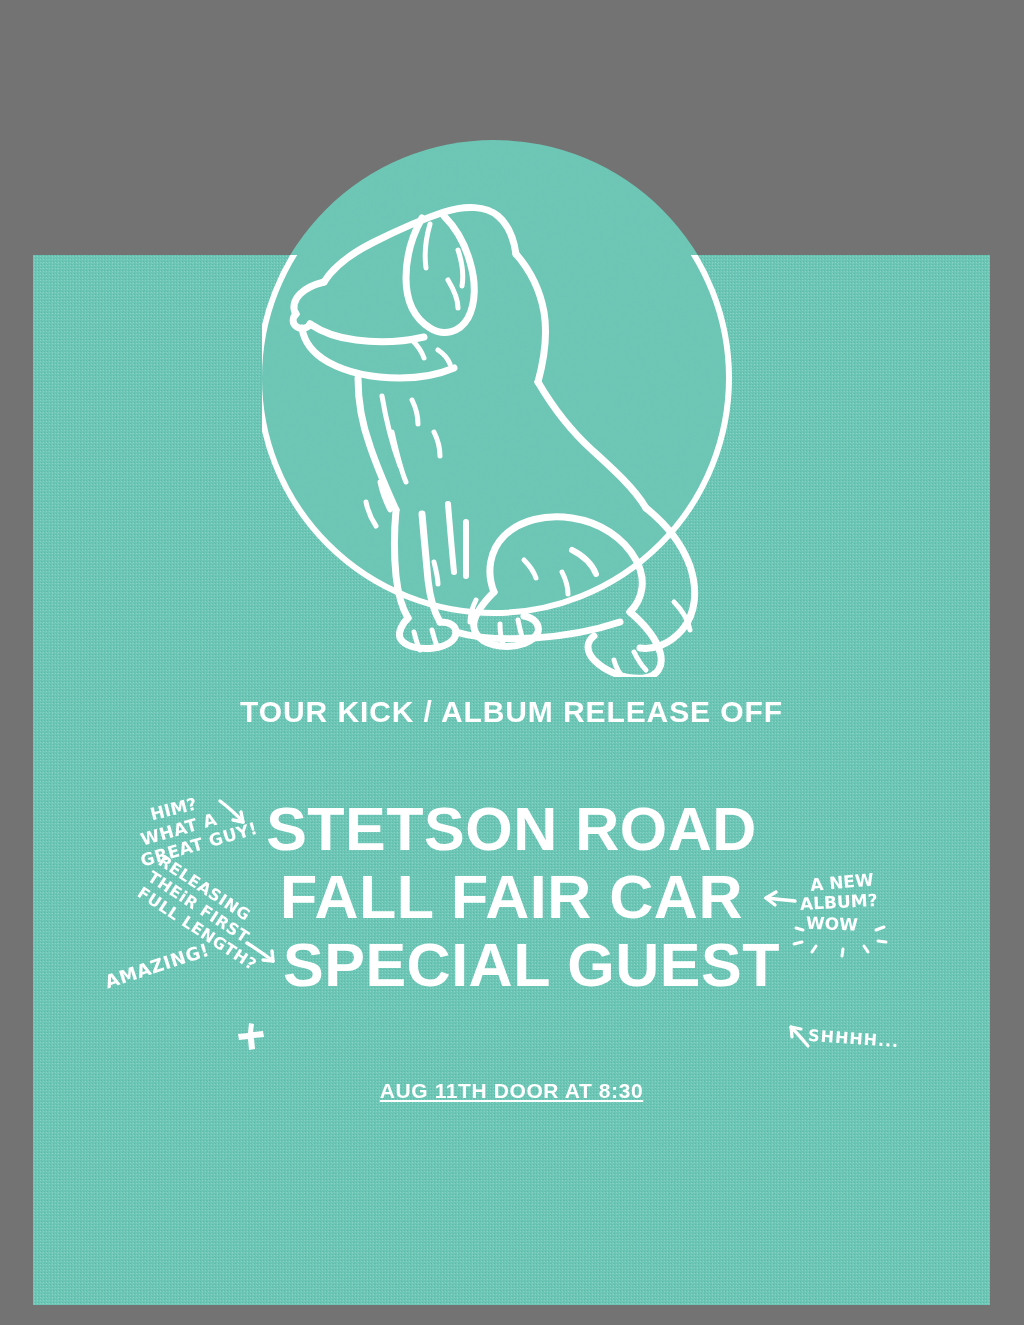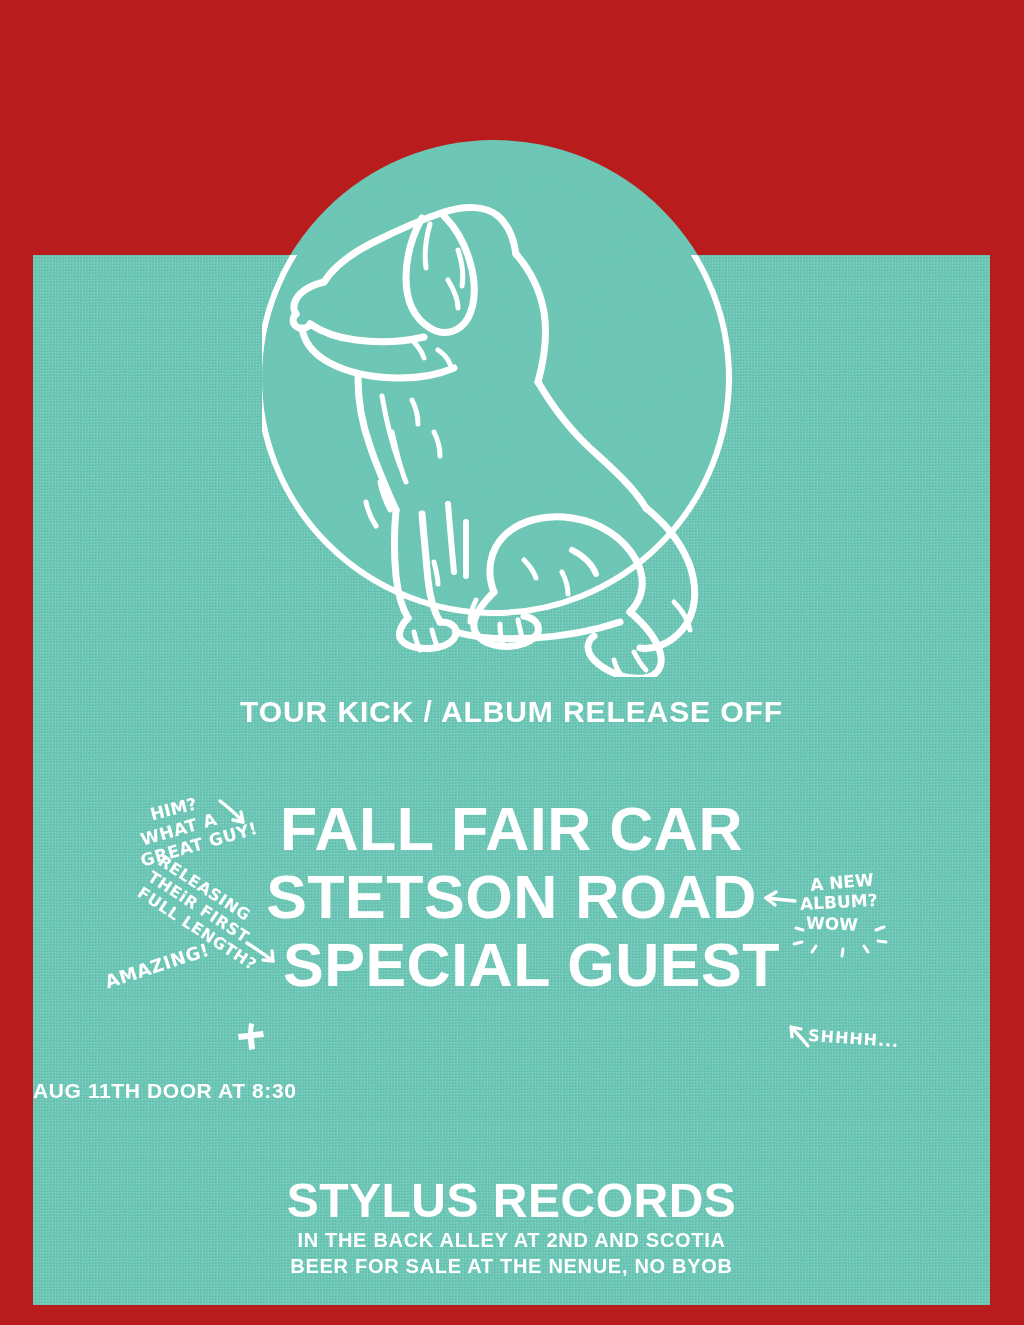--- a/index.html
+++ b/index.html
@@ -8,21 +8,21 @@
     padding: 0;
     background: #ffffff;
   }
   body {
     font-family: "Liberation Sans", sans-serif;
   }
   #poster {
     position: relative;
     width: 1024px;
     height: 1325px;
-    background: #b91c1c;
+    background: #737373;
     overflow: hidden;
   }
 
   
   .teal-panel {
     position: absolute;
     left: 33px;
     top: 255px;
     width: 957px;
     height: 1050px;
@@ -88,25 +88,27 @@
     letter-spacing: .5px;
   }
   .lineup .band { white-space: nowrap; }
   .lineup .plus-slot { position: relative; margin-left: 40px; }
 
   .datetime {
     position: absolute;
     top: 823px;
     left: 0;
     width: 957px;
+    text-align: center;
     color: #ffffff;
     font-size: 21px;
     font-weight: 700;
     line-height: 26px;
     letter-spacing: .6px;
+    text-decoration: underline;
   }
 
   .venue {
     position: absolute;
     top: 920px;
     left: 0;
     width: 957px;
     text-align: center;
     color: #ffffff;
   }
@@ -311,34 +313,29 @@
         <path d="M172 430 C174 438 176 446 176 452" stroke-width="5"></path>
       </g>
     </svg>
   </div>
 
   <div class="content">
 
     <div class="kicker">TOUR KICK / ALBUM RELEASE OFF</div>
 
     <div class="lineup">
+      <div class="band">STETSON ROAD</div>
       <div class="band">FALL FAIR CAR</div>
-      <div class="band">STETSON ROAD</div>
       <div class="band plus-slot">SPECIAL GUEST</div>
     </div>
 
     <div class="datetime">
       <div>AUG 11TH DOOR AT 8:30</div>
     </div>
 
-    <div class="venue">
-      <div class="venue-name">STYLUS RECORDS</div>
-      <div class="venue-line">IN THE BACK ALLEY AT 2ND AND SCOTIA</div>
-      <div class="venue-line">BEER FOR SALE AT THE NENUE, NO BYOB</div>
-    </div>
   </div>
 
   <div class="plus-mark">
     <svg viewBox="0 0 30 32" xmlns="http://www.w3.org/2000/svg" aria-hidden="true">
       <path d="M13 2 L18 3 L17 11 L27 10 L28 16 L18 17 L19 28 L13 29 L12 18 L3 19 L2 13 L12 12 Z" fill="#ffffff"></path>
     </svg>
   </div>
 
   <div class="hand anno-him">
     <span class="l1">HIM?</span>

